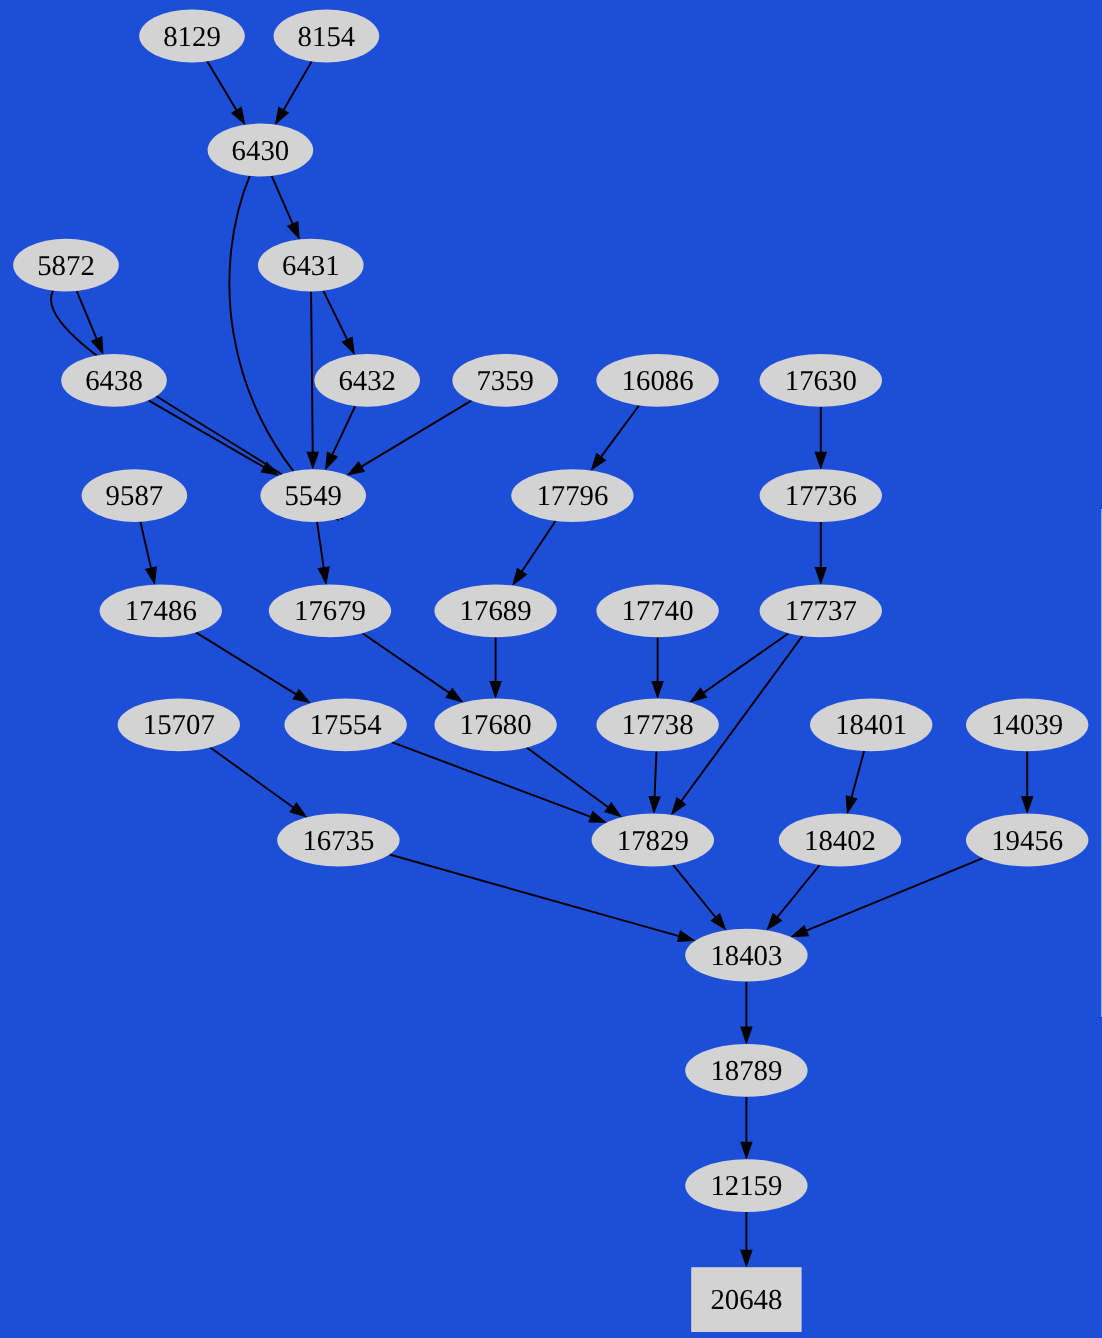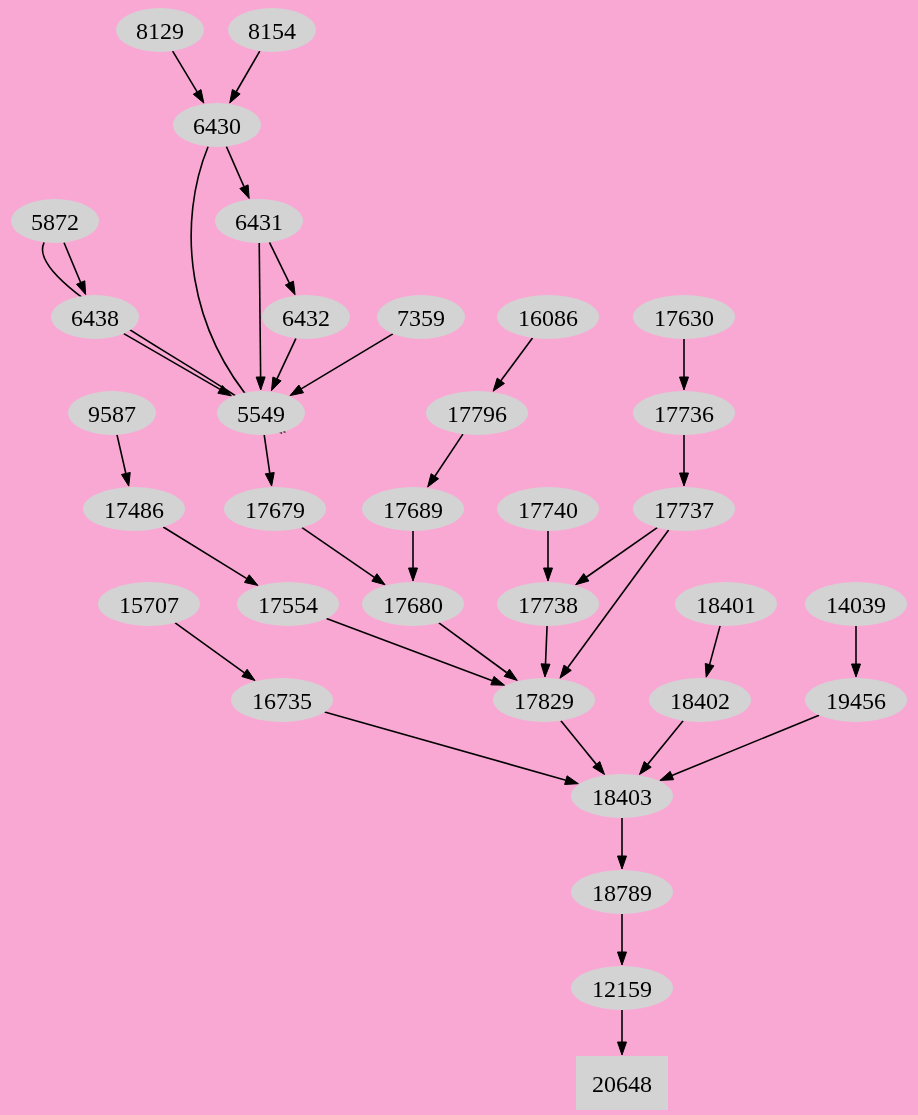--- a/index.html
+++ b/index.html
@@ -8,21 +8,21 @@
     padding: 0;
     background: #ffffff;
   }
   body {
     font-family: "Liberation Serif", "DejaVu Serif", serif;
   }
   #graph-root {
     position: relative;
     width: 918px;
     height: 1115px;
-    background: #f9a8d4;
+    background: #1d4ed8;
     overflow: hidden;
   }
   #graph-svg {
     position: absolute;
     top: 0;
     left: 0;
     width: 918px;
     height: 1115px;
     display: block;
   }

